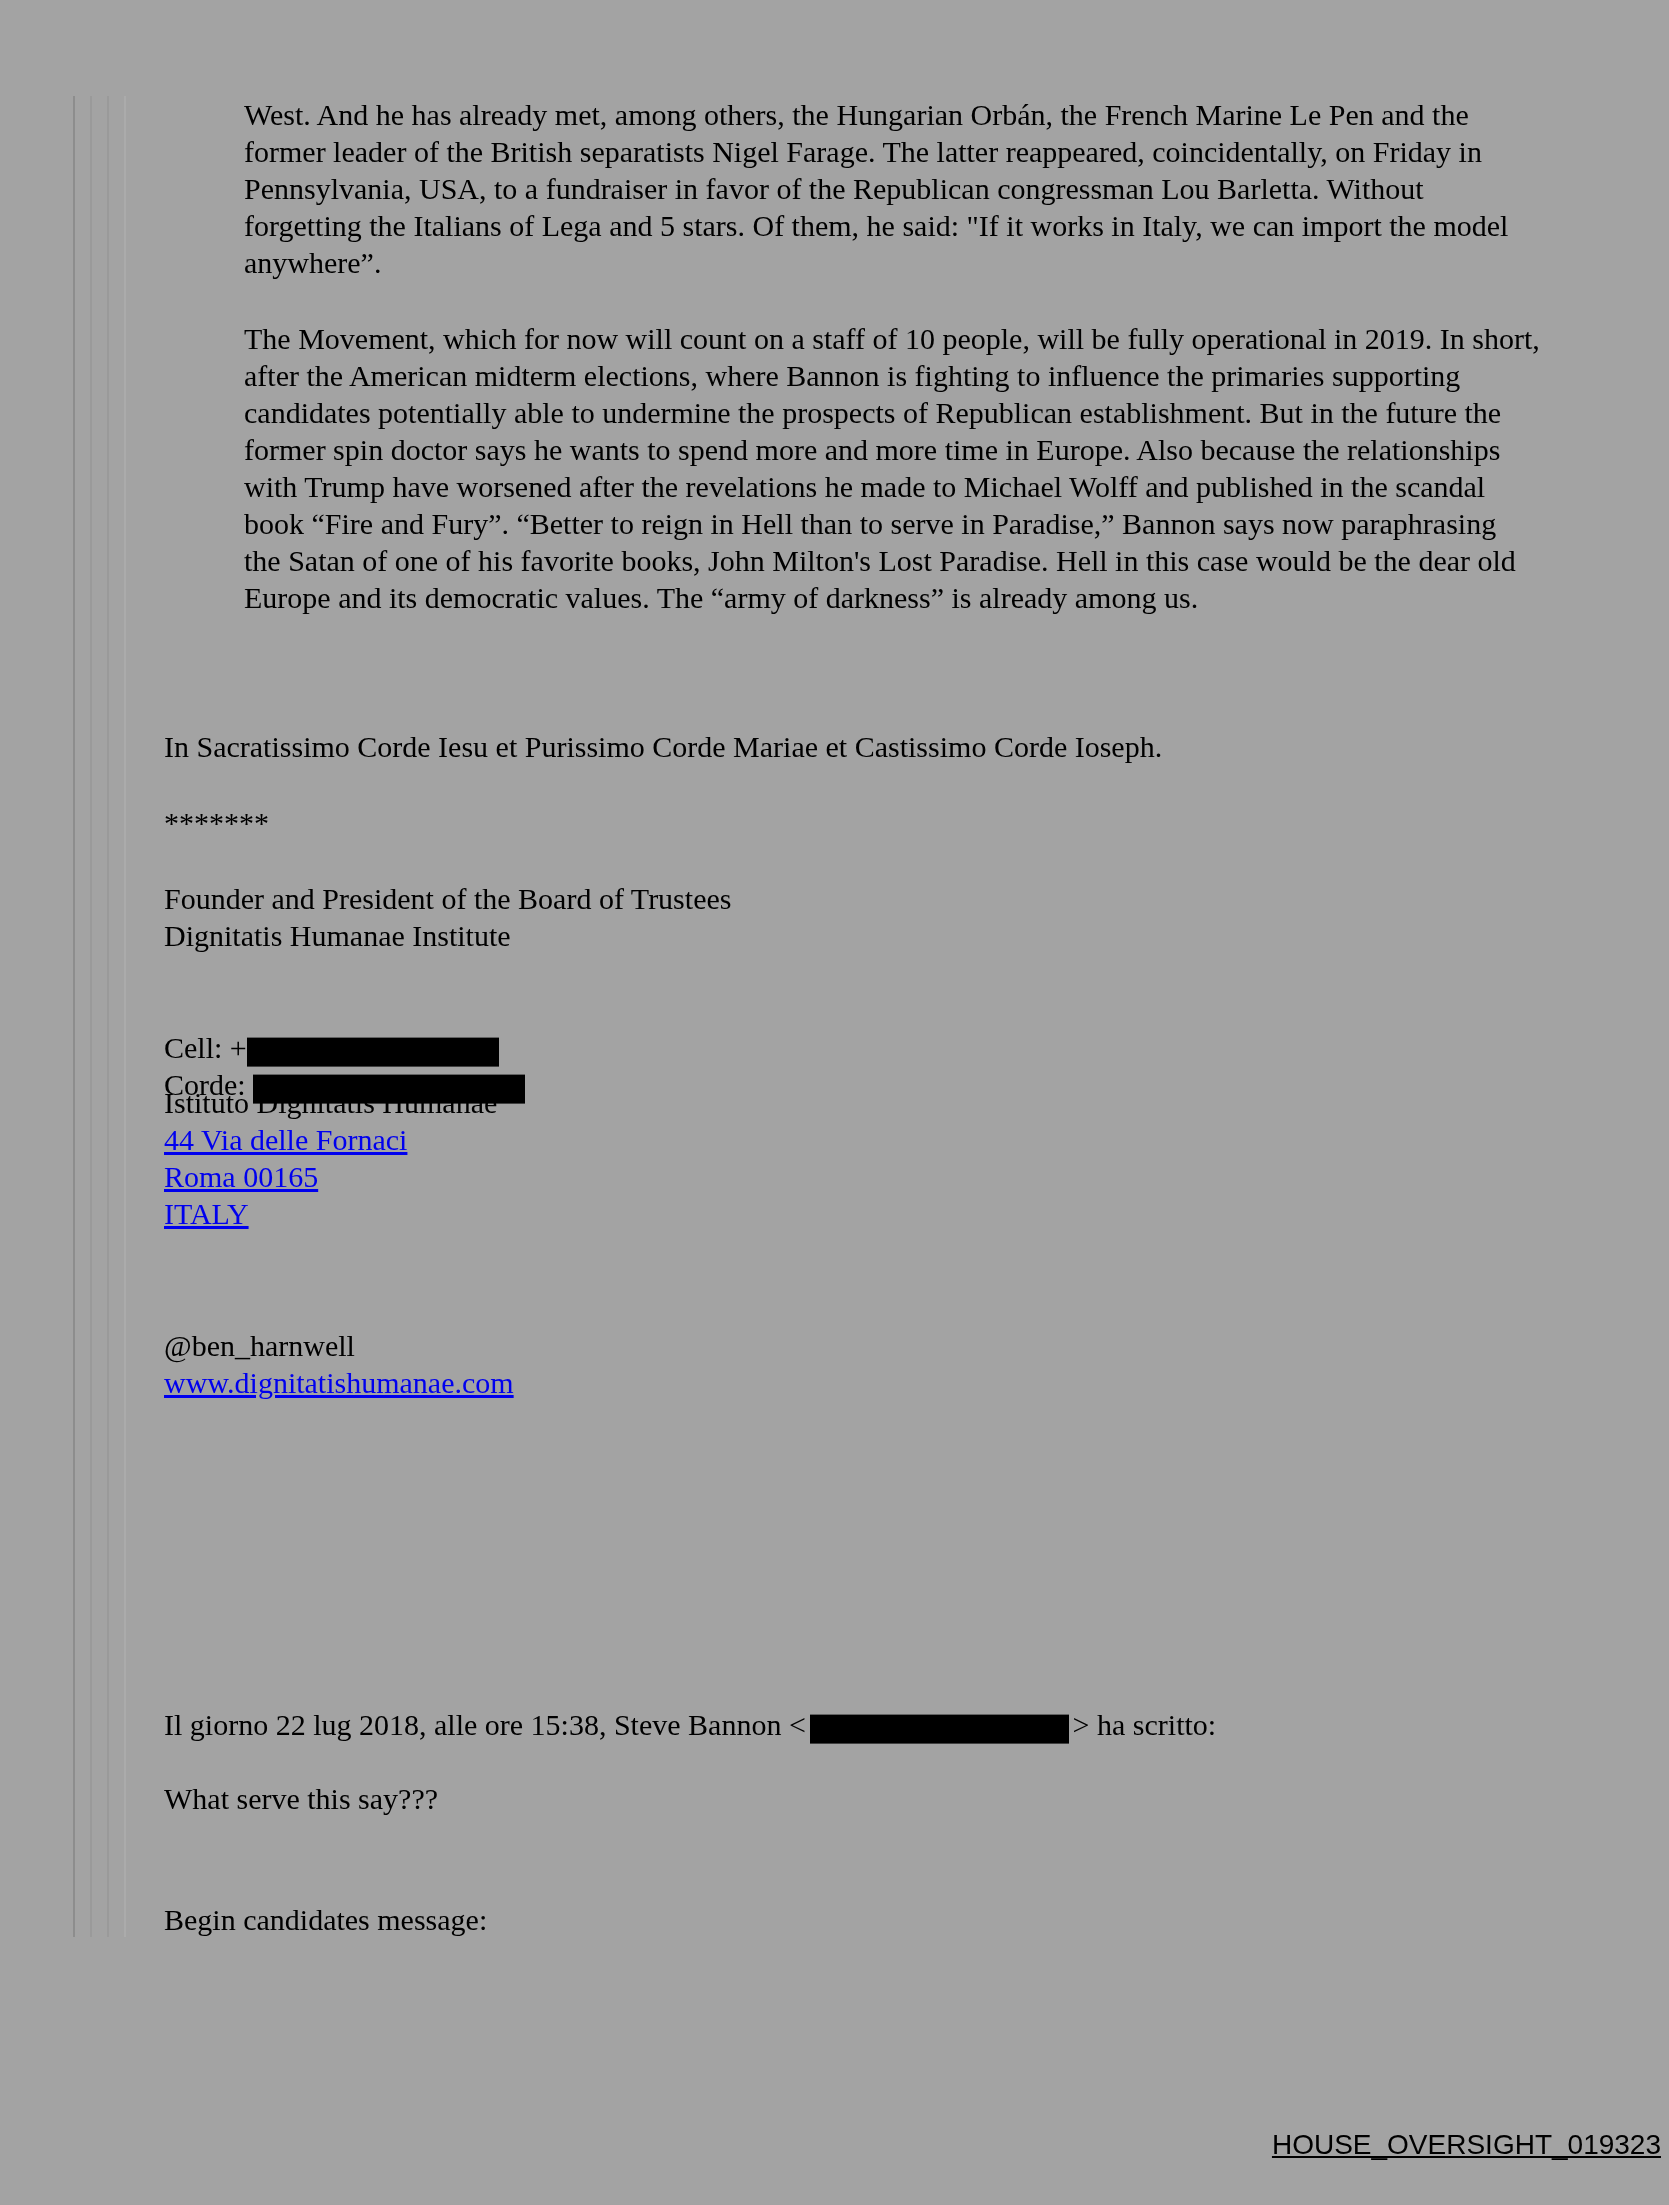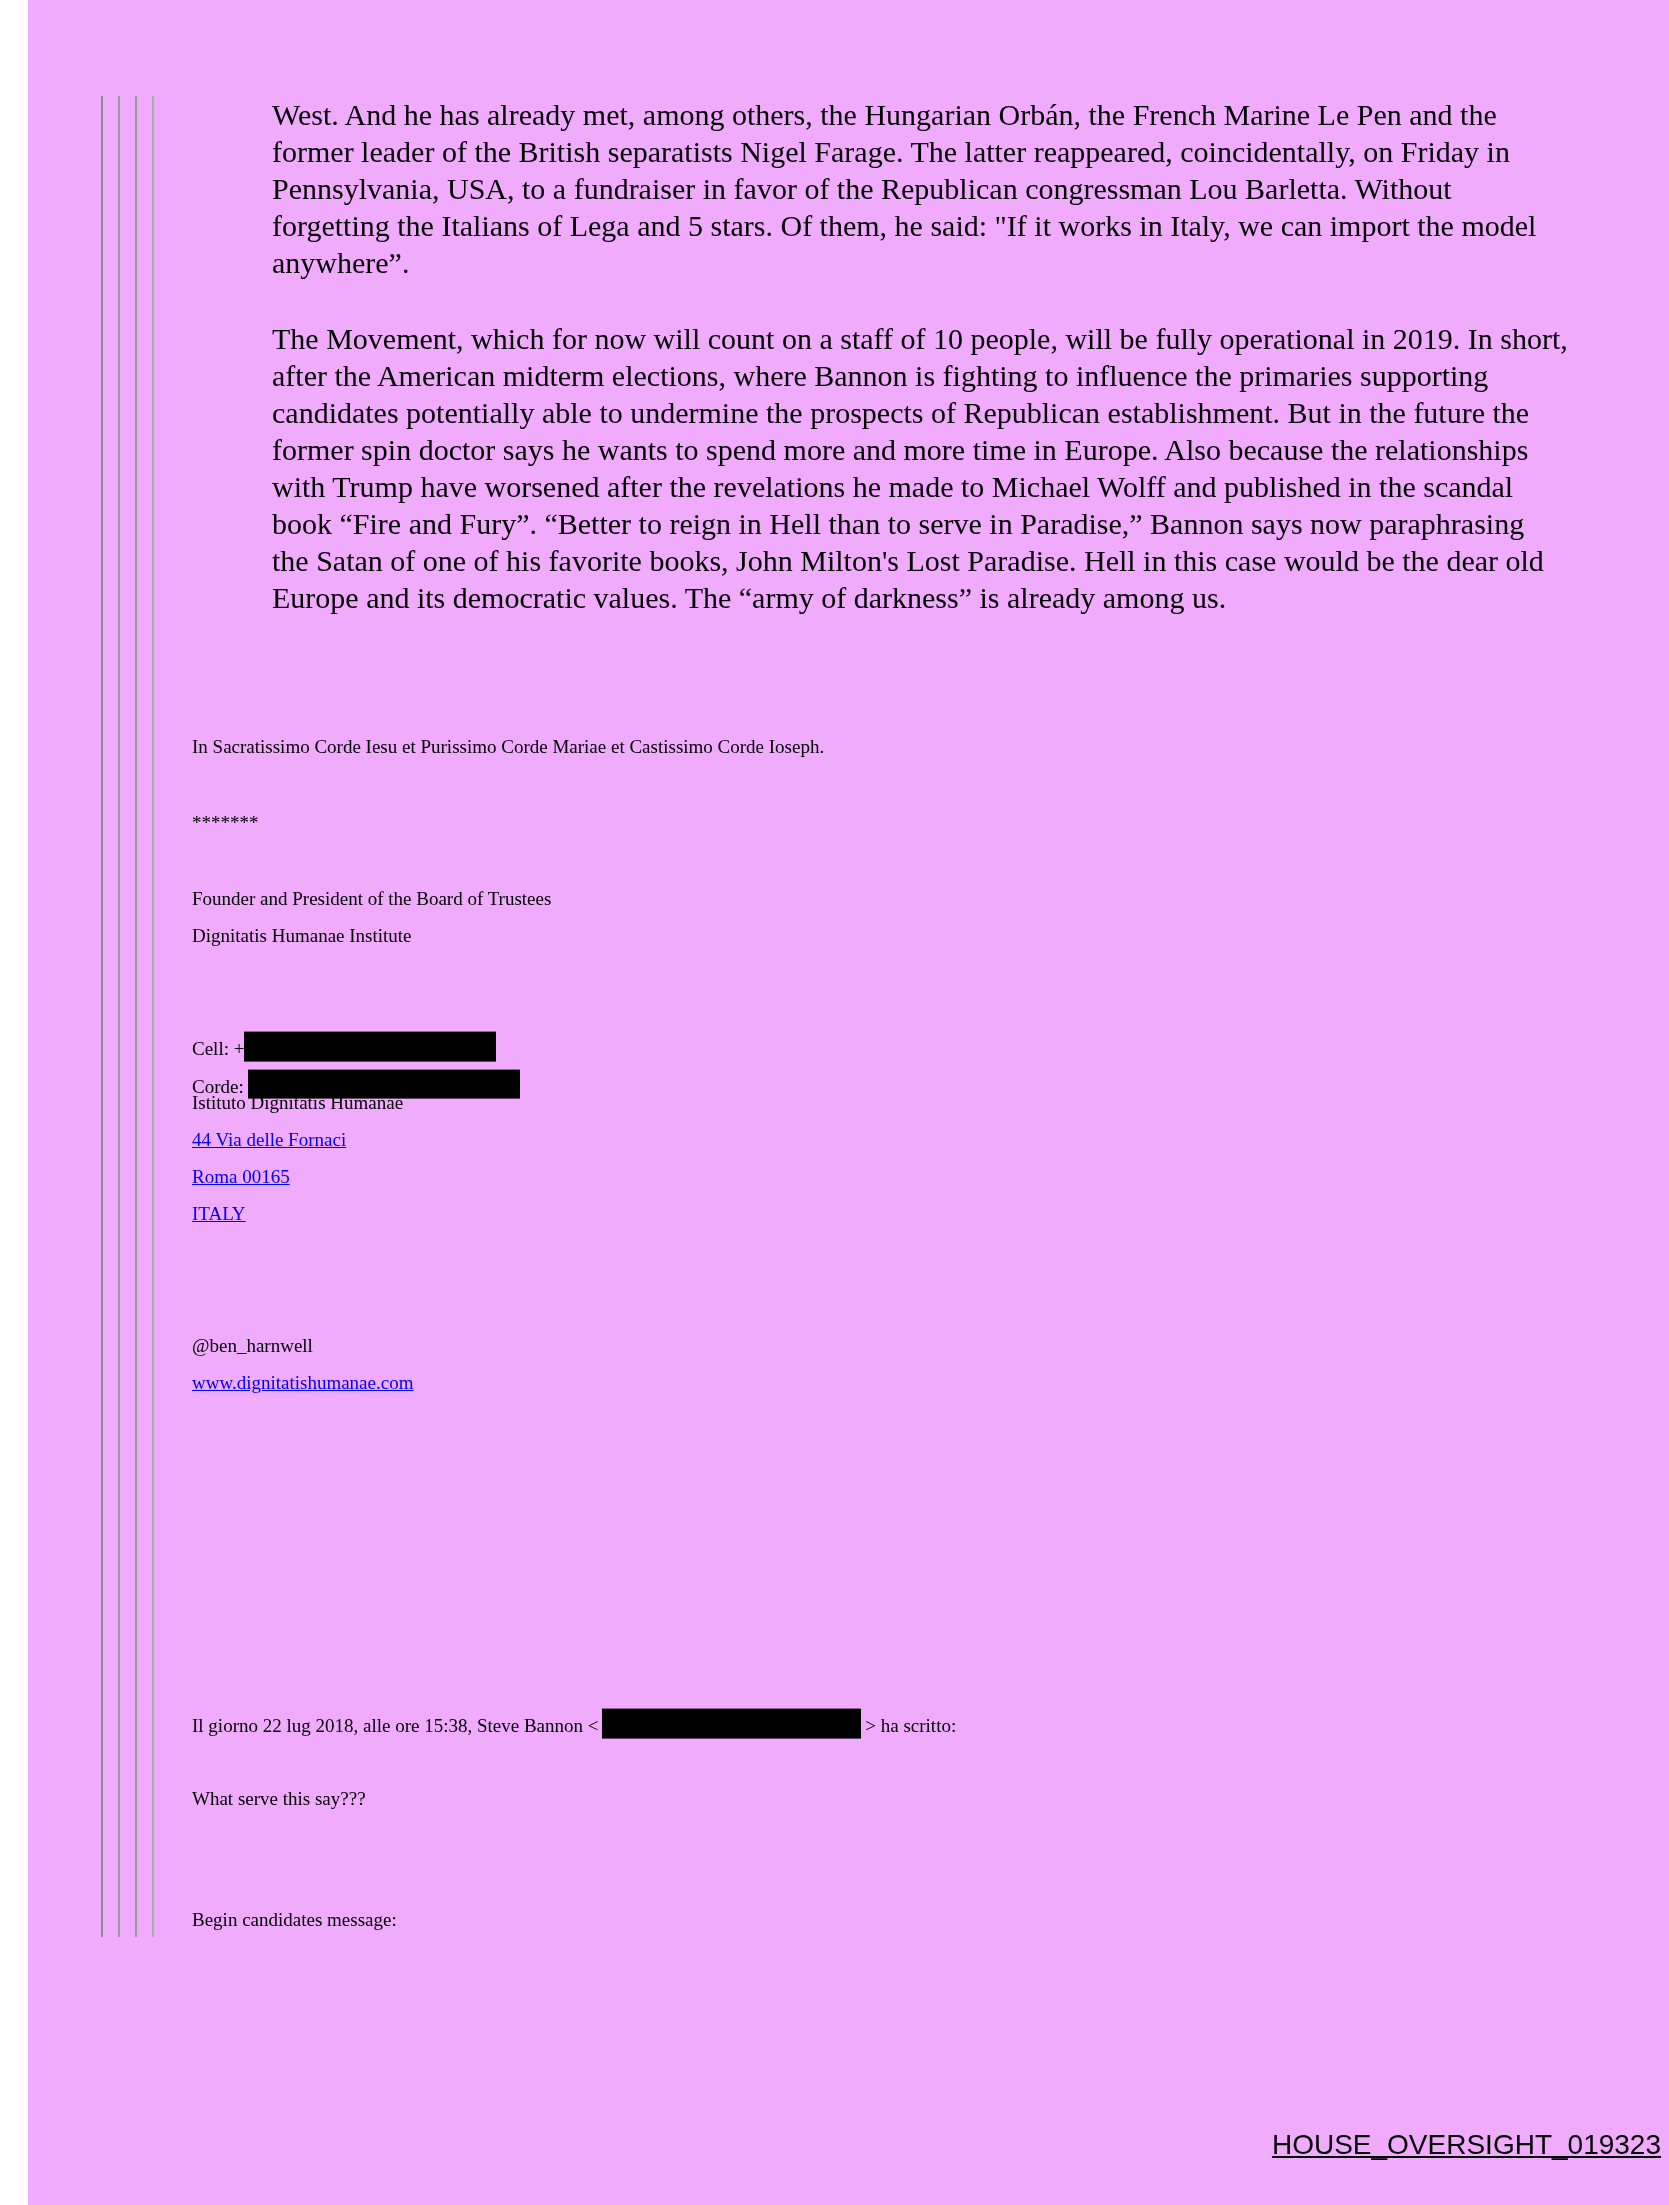--- a/index.html
+++ b/index.html
@@ -11,23 +11,22 @@
   body {
     width: 1669px;
     height: 2205px;
     position: relative;
     font-family: "Liberation Serif", serif;
     color: #000000;
   }
   .page {
     position: absolute;
     inset: 0;
-    background: #f0abfc;
+    background: #a3a3a3;
     overflow: hidden;
-    margin-left: 28px;
   }
   
   .quote-bars {
     position: absolute;
     left: 73px;
     top: 96px;
     width: 59px;
     height: 1841px;
   }
   .qbar {
@@ -49,21 +48,21 @@
     width: 1296px;
     font-size: 30px;
     line-height: 37px;
     text-align: left;
   }
   .quoted p { margin: 0 0 39px 0; }
 
   .block {
     position: absolute;
     left: 164px;
-    font-size: 19px;
+    font-size: 30px;
     line-height: 37px;
     white-space: nowrap;
   }
   .block div { min-height: 37px; }
 
   .pos-closing   { top: 728px; }
   .pos-separator { top: 804px; }
   .pos-names     { top: 880px; }
   .pos-contact   { top: 1029px; }
   .pos-institute { top: 1084px; }

